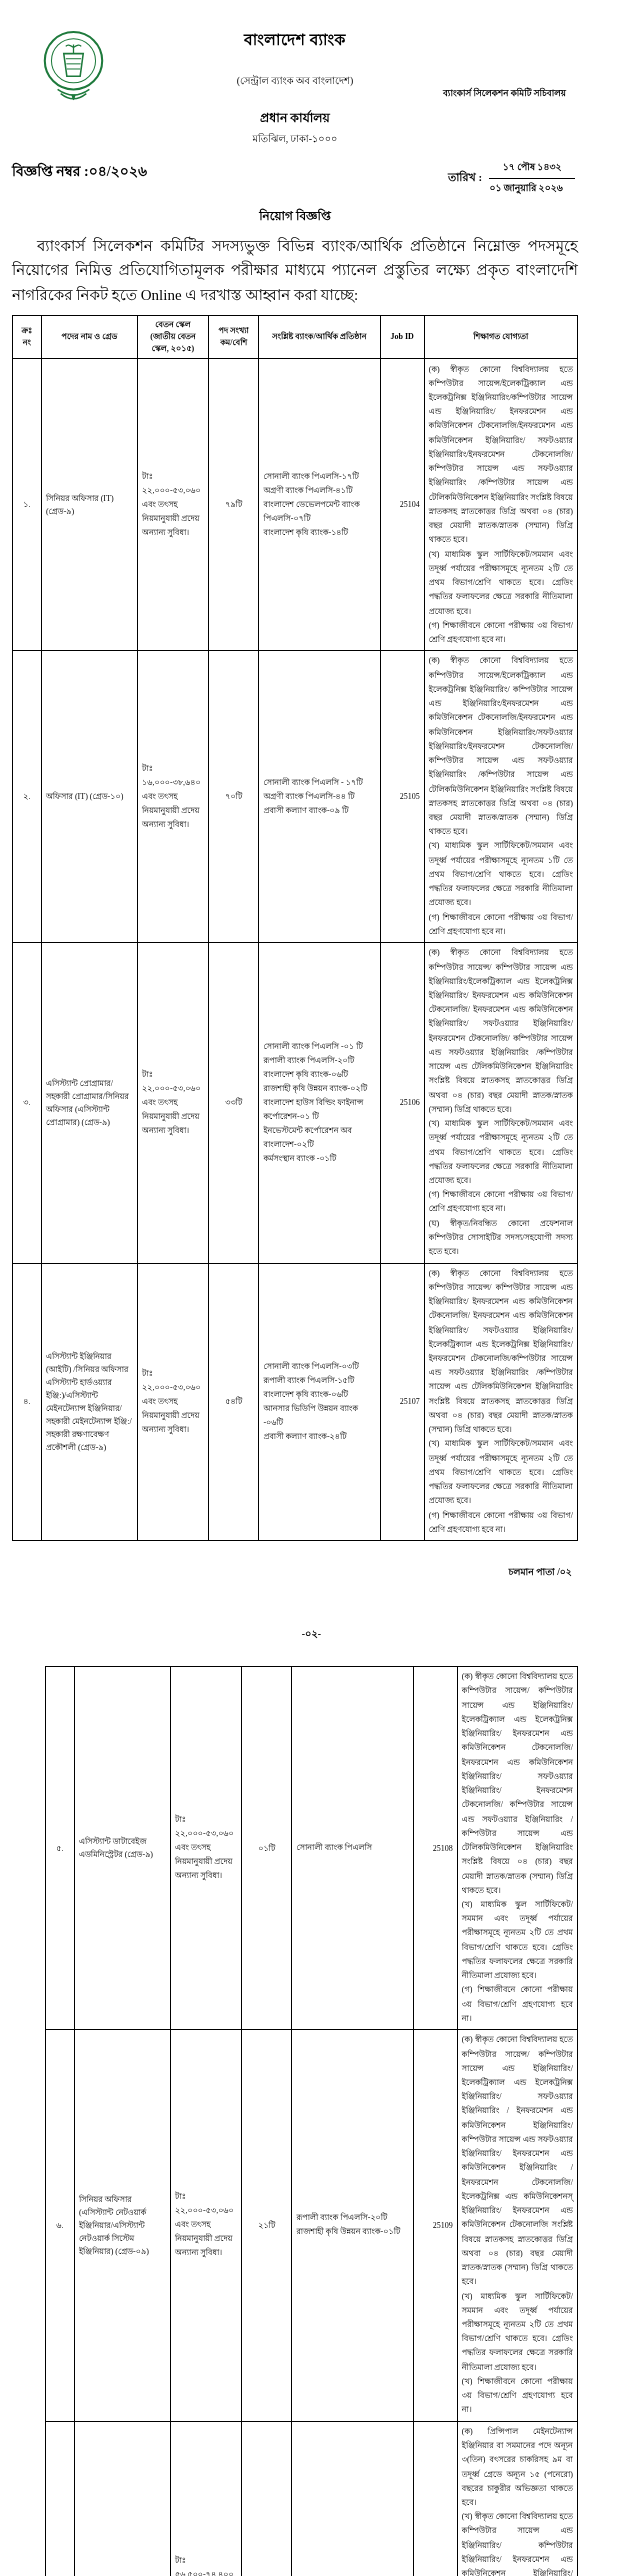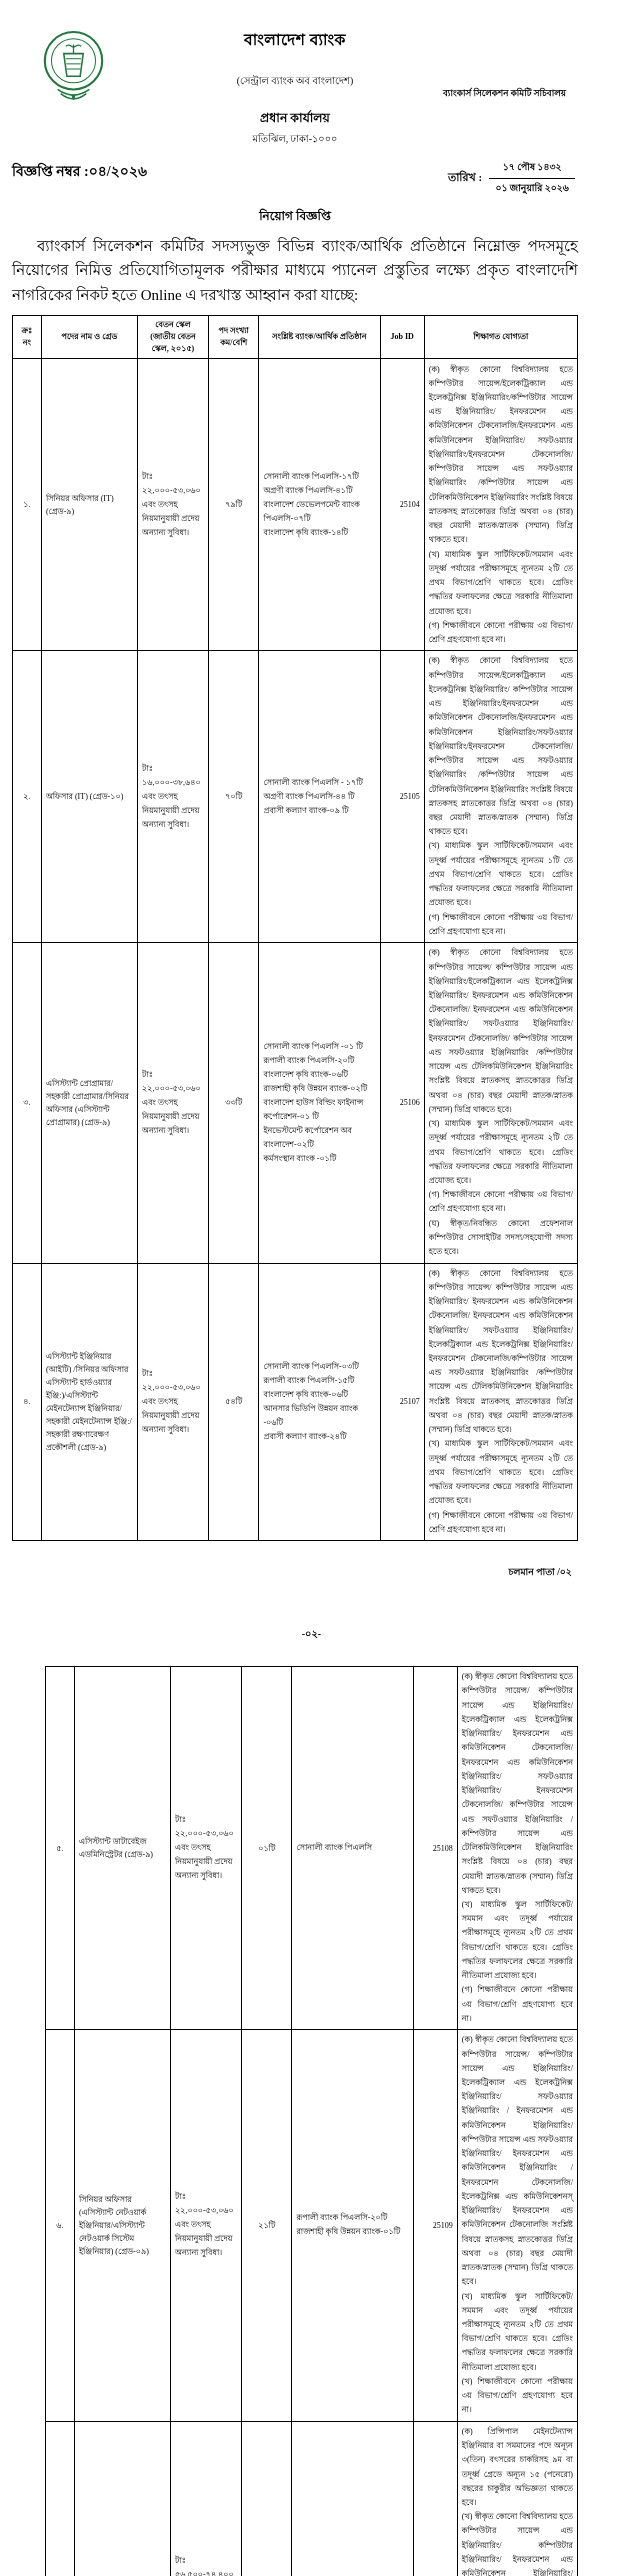--- a/index.html
+++ b/index.html
@@ -14,21 +14,21 @@
   .bank-block{text-align:center;width:289px;margin:0 auto;}
   .bank-name{font-size:15.5px;font-weight:bold;letter-spacing:0.5px;}
   .bank-subtitle{font-size:9.8px;margin-top:19px;}
   .head-office{font-size:12.4px;font-weight:bold;margin-top:19px;}
   .address{font-size:9.8px;margin-top:2.1px;}
   .secretariat{position:absolute;right:12px;top:58px;font-size:8.8px;font-weight:bold;}
   .ref-row{display:flex;justify-content:space-between;align-items:flex-start;margin-top:12.4px;}
   .notice-no{font-size:14px;font-weight:bold;}
   .date-block{display:flex;align-items:center;gap:7.2px;margin-right:3.1px;}
   .date-label{font-size:11px;font-weight:bold;}
-  .date-lines{display:inline-flex;flex-direction:column;align-items:center;font-size:9.3px;font-weight:bold;}
+  .date-lines{display:inline-flex;flex-direction:column;font-size:9.3px;font-weight:bold;}
   .date-top{padding:0 13.4px 2.1px 13.4px;border-bottom:0.8px solid #000;}
   .date-bottom{padding-top:2.1px;}
 
   .title{font-size:12px;font-weight:bold;text-align:center;margin:11.3px 0 7.2px 0;}
   .intro{font-size:15px;line-height:1.62;text-align:justify;margin:0 0 8.2px 0;text-indent:25px;}
 
   
   table.job-table{border-collapse:collapse;width:100%;table-layout:fixed;}
   table.job-table th,table.job-table td{border:0.8px solid #000;vertical-align:middle;padding:3.1px 4.1px;font-size:8px;}
   table.job-table th{font-weight:bold;text-align:center;line-height:1.5;}

